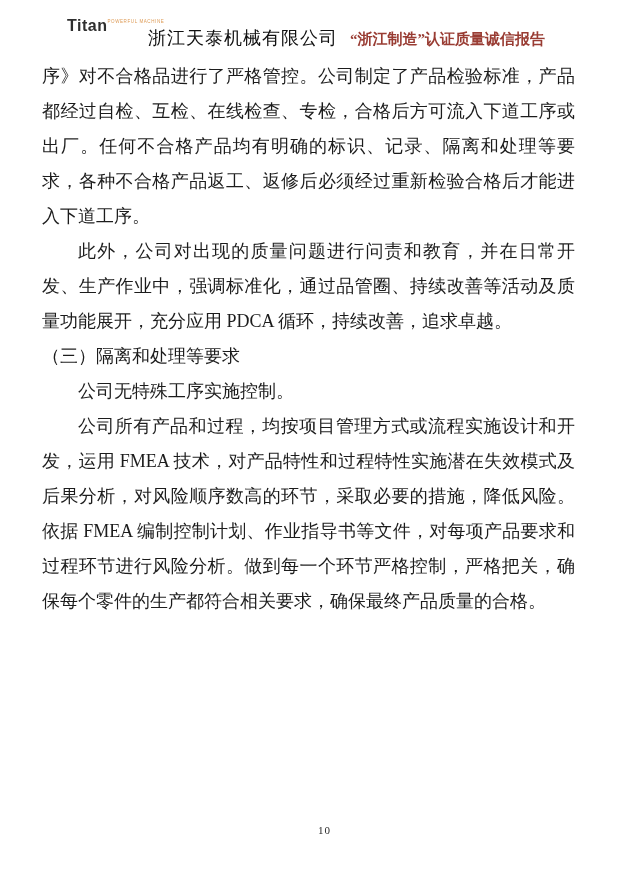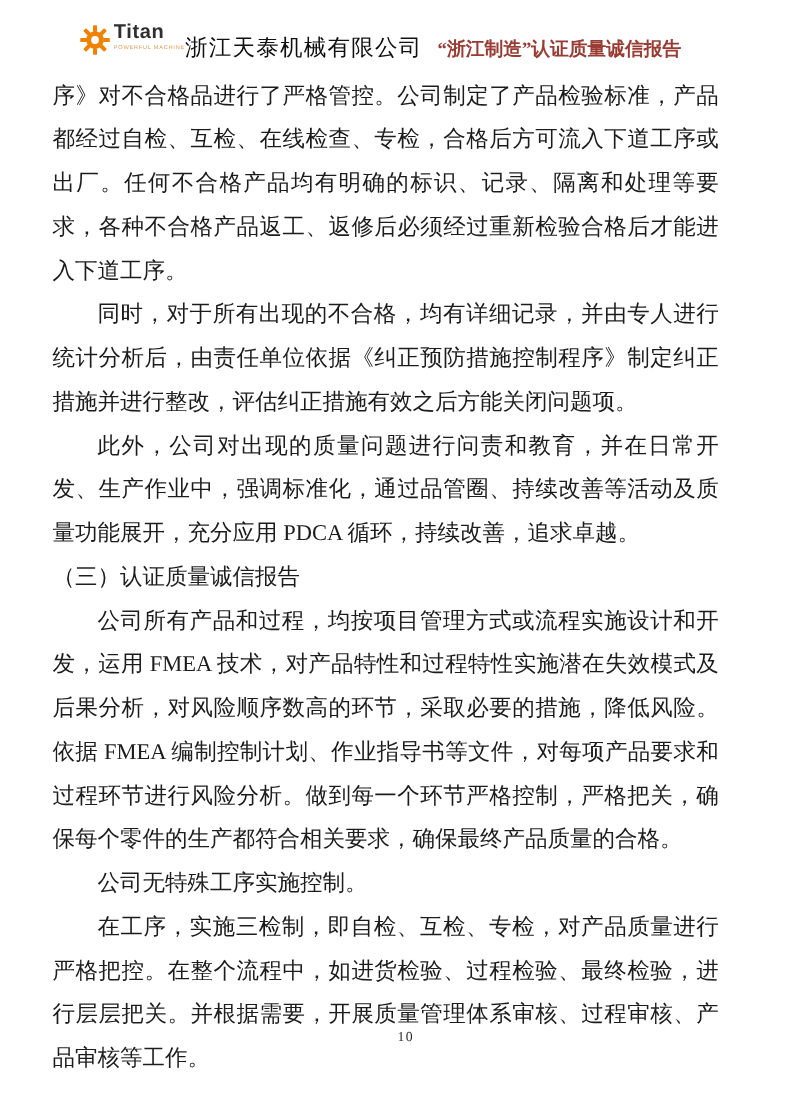--- a/index.html
+++ b/index.html
@@ -24,21 +24,21 @@
     height:54px;
   }
   .logo{
     display:flex;
     align-items:flex-start;
     gap:3px;
     width:84px;
     flex:0 0 auto;
   }
   .gear{color:var(--logo-orange);display:block;margin-top:1px;}
-  .logo-text{display:flex;flex-direction:column;line-height:1;}
+  .logo-text{display:flex;flex-direction:row;line-height:1;}
   .brand{
     font-family:"Liberation Sans","DejaVu Sans",sans-serif;
     font-weight:bold;
     font-size:16px;
     color:#2e2e2e;
     letter-spacing:.5px;
   }
   .tagline{
     font-family:"Liberation Sans","DejaVu Sans",sans-serif;
     font-size:4.5px;
@@ -112,23 +112,21 @@
       <span class="brand">Titan</span>
       <span class="tagline">POWERFUL MACHINE</span>
     </div>
   </div>
   <div class="company">浙江天泰机械有限公司</div>
   <div class="report-title">“浙江制造”认证质量诚信报告</div>
 </header>
 
 <main id="doc-body">
     <p class="para">序》对不合格品进行了严格管控。公司制定了产品检验标准，产品都经过自检、互检、在线检查、专检，合格后方可流入下道工序或出厂。任何不合格产品均有明确的标识、记录、隔离和处理等要求，各种不合格产品返工、返修后必须经过重新检验合格后才能进入下道工序。</p>
-    <p class="para indent">同时，对于所有出现的不合格，均有详细记录，并由专人进行统计分析后，由责任单位依据《纠正预防措施控制程序》制定纠正措施并进行整改，评估纠正措施有效之后方能关闭问题项。</p>
     <p class="para indent">此外，公司对出现的质量问题进行问责和教育，并在日常开发、生产作业中，强调标准化，通过品管圈、持续改善等活动及质量功能展开，充分应用 PDCA 循环，持续改善，追求卓越。</p>
-    <p class="para">（三）认证质量诚信报告</p>
+    <p class="para">（三）隔离和处理等要求</p>
+    <p class="para indent">公司无特殊工序实施控制。</p>
     <p class="para indent">公司所有产品和过程，均按项目管理方式或流程实施设计和开发，运用 FMEA 技术，对产品特性和过程特性实施潜在失效模式及后果分析，对风险顺序数高的环节，采取必要的措施，降低风险。依据 FMEA 编制控制计划、作业指导书等文件，对每项产品要求和过程环节进行风险分析。做到每一个环节严格控制，严格把关，确保每个零件的生产都符合相关要求，确保最终产品质量的合格。</p>
-    <p class="para indent">公司无特殊工序实施控制。</p>
-    <p class="para indent">在工序，实施三检制，即自检、互检、专检，对产品质量进行严格把控。在整个流程中，如进货检验、过程检验、最终检验，进行层层把关。并根据需要，开展质量管理体系审核、过程审核、产品审核等工作。</p>
   </main>
 
 <footer>
   <span>10</span>
 </footer>
 
 </body></html>

